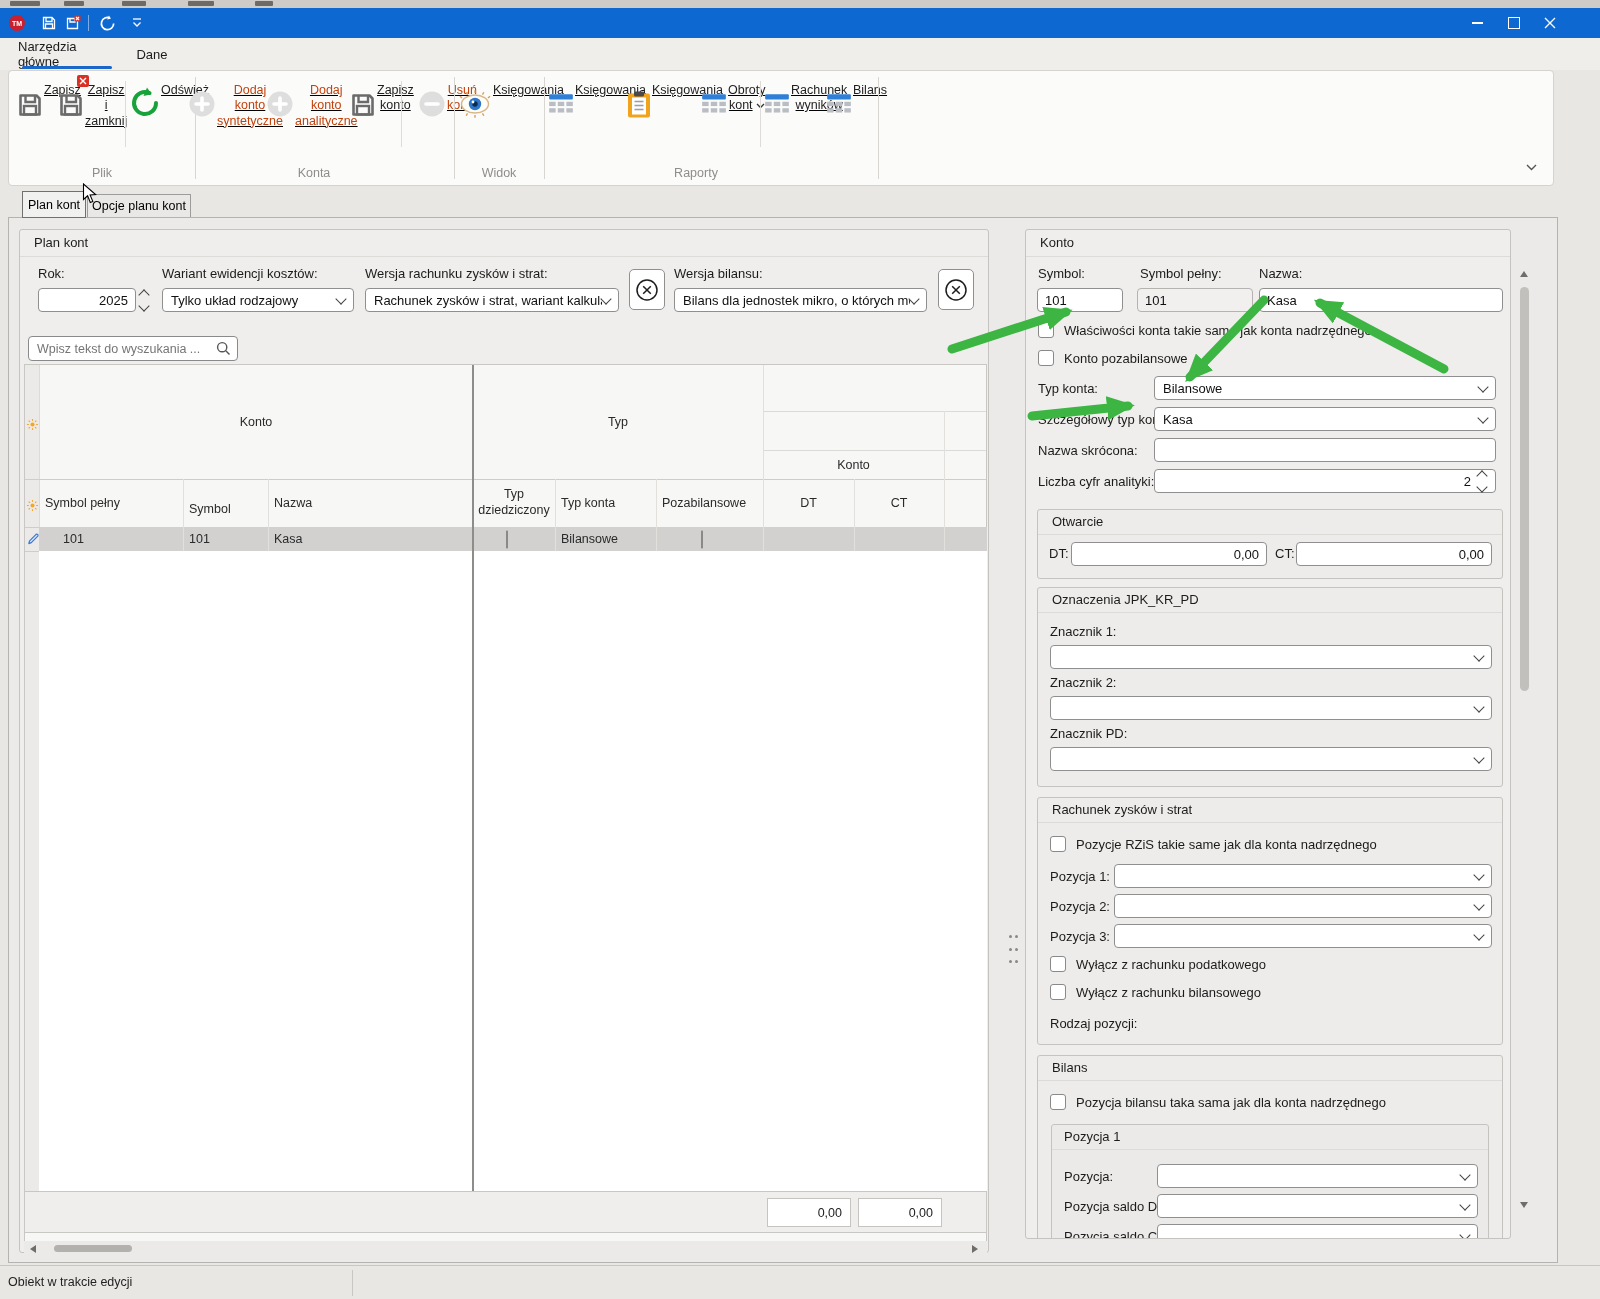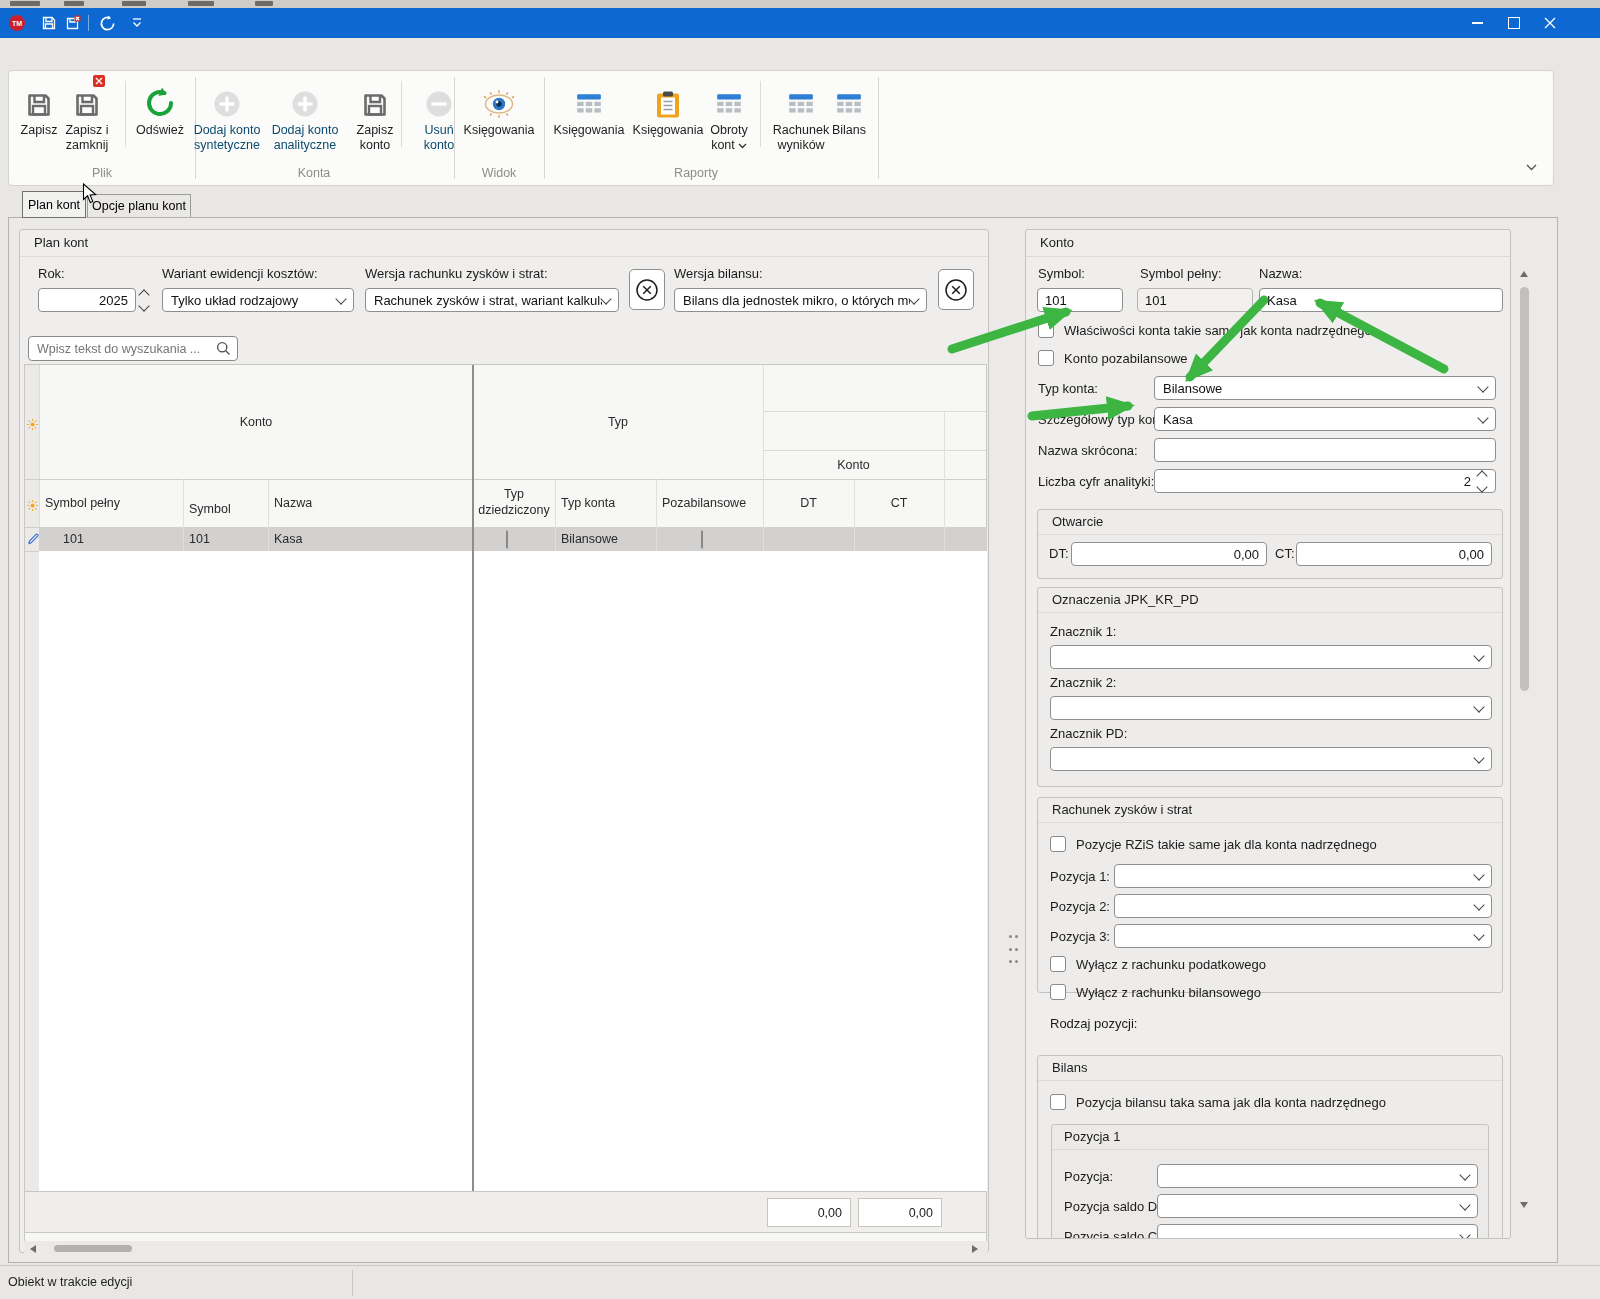--- a/index.html
+++ b/index.html
@@ -16,24 +16,24 @@
   .qat{position:absolute;top:0;height:30px;display:flex;align-items:center;justify-content:center;color:#fff;}
   .qat-sep{position:absolute;left:88px;top:7px;width:1px;height:16px;background:rgba(255,255,255,.45);}
   .title-text{width:100%;text-align:center;color:#fff;font-size:13.5px;}
   .wc{position:absolute;top:0;width:40px;height:30px;display:flex;align-items:center;justify-content:center;}
   
   .ribbontabs{left:0;top:38px;width:1600px;height:32px;background:#f0eeeb;}
   .rtab{position:absolute;top:0;height:32px;display:flex;align-items:center;justify-content:center;font-size:13px;color:#1b1b1b;}
   .rtab.active:after{content:"";position:absolute;left:4px;right:4px;bottom:1px;height:3px;background:#1a66c9;border-radius:2px;}
   
   .ribbon{left:8px;top:70px;width:1546px;height:116px;background:#fbfbfa;border:1px solid #d5d2cf;border-radius:4px;box-sizing:border-box;}
-  .rbtn{position:absolute;top:8px;height:84px;display:flex;flex-direction:column;align-items:center;cursor:default;}
+  .rbtn{position:absolute;top:8px;height:84px;display:flex;flex-direction:row;cursor:default;text-decoration:underline;}
   .ricon{height:40px;display:flex;align-items:flex-end;justify-content:center;}
   .rlabel{margin-top:4px;font-size:12.5px;line-height:1.22;color:#1e1e1e;text-align:center;}
-  .rbtn.disabled .rlabel{color:#0c4a6e;}
+  .rbtn.disabled .rlabel{color:#c2410c;}
   .rsep{position:absolute;top:10px;height:66px;width:1px;background:#dedbd8;}
   .rgsep{position:absolute;top:6px;height:102px;width:1px;background:#d9d6d2;}
   .rglabel{position:absolute;bottom:5px;font-size:12.5px;color:#8f8d8a;text-align:center;}
   .badge{position:absolute;right:-4px;top:-4px;width:12px;height:12px;background:#d93025;border-radius:2px;display:flex;align-items:center;justify-content:center;}
   
   .doctab{position:absolute;font-size:12.5px;display:flex;align-items:center;justify-content:center;box-sizing:border-box;}
   .doctab.active{left:22px;top:191px;width:64px;height:27px;background:#f1f1f0;border:1px solid #707070;z-index:6;}
   .doctab.idle{left:87px;top:194px;width:104px;height:24px;background:#e9e8e6;border:1px solid #9c9c9c;}
   .page{left:8px;top:217px;width:1550px;height:1046px;background:#ebeae8;border:1px solid #b5b3b0;box-sizing:border-box;}
   
@@ -128,20 +128,24 @@
     <div class="wc" style="left:1494px">
         <div style="width:10px;height:10px;border:1.3px solid #fff"></div>
       </div>
     <div class="wc" style="left:1530px">
       <svg width="12" height="12" viewBox="0 0 12 12">
           <path d="M1 1 L11 11 M11 1 L1 11" stroke="#fff" stroke-width="1.3"></path>
         </svg>
     </div>
   </div>
 
+  <div class="abs ribbontabs">
+    <div class="rtab active" style="left:18px;width:98px">Narzędzia główne</div>
+    <div class="rtab" style="left:128px;width:48px">Dane</div>
+  </div>
 
   <div class="abs ribbon">
 
     <div class="rbtn" style="left:7px;width:46px">
       <span class="ricon">
           <svg width="28" height="28" viewBox="0 0 28 28">
             <path d="M4.5 4.5 h16 l3 3 v16 h-19 z" fill="none" stroke="#6b6b6b" stroke-width="2.6" stroke-linejoin="round"></path>
             <path d="M9.5 4.5 v6.5 h9.5 v-6.5" fill="none" stroke="#6b6b6b" stroke-width="2.4"></path>
             <rect x="8" y="15" width="12" height="8.5" fill="none" stroke="#6b6b6b" stroke-width="2.4"></rect>
           </svg>
@@ -555,21 +559,21 @@
             <span class="val"></span>
             <span class="chev"></span>
           </div>
         <div class="lbl" style="left:12px;top:138px">Znacznik PD:</div>
         <div class="combo" style="left:12px;top:159px;width:442px">
             <span class="val"></span>
             <span class="chev"></span>
           </div>
       </div>
 
-      <div class="sub-gb" style="left:11px;top:567px;width:466px;height:196px">
+      <div class="sub-gb" style="left:11px;top:567px;width:466px;height:248px">
         <div class="gb-title" style="top:4px">Rachunek zysków i strat</div>
         <div class="gb-line" style="top:24px"></div>
         <div class="cbrow" style="left:12px;top:38px">
           <span class="cb"></span>
           <span class="cblbl">Pozycje RZiS takie same jak dla konta nadrzędnego</span>
         </div>
         <div class="lbl" style="left:12px;top:71px">Pozycja 1:</div>
         <div class="combo" style="left:76px;top:66px;width:378px">
             <span class="val"></span>
             <span class="chev"></span>

